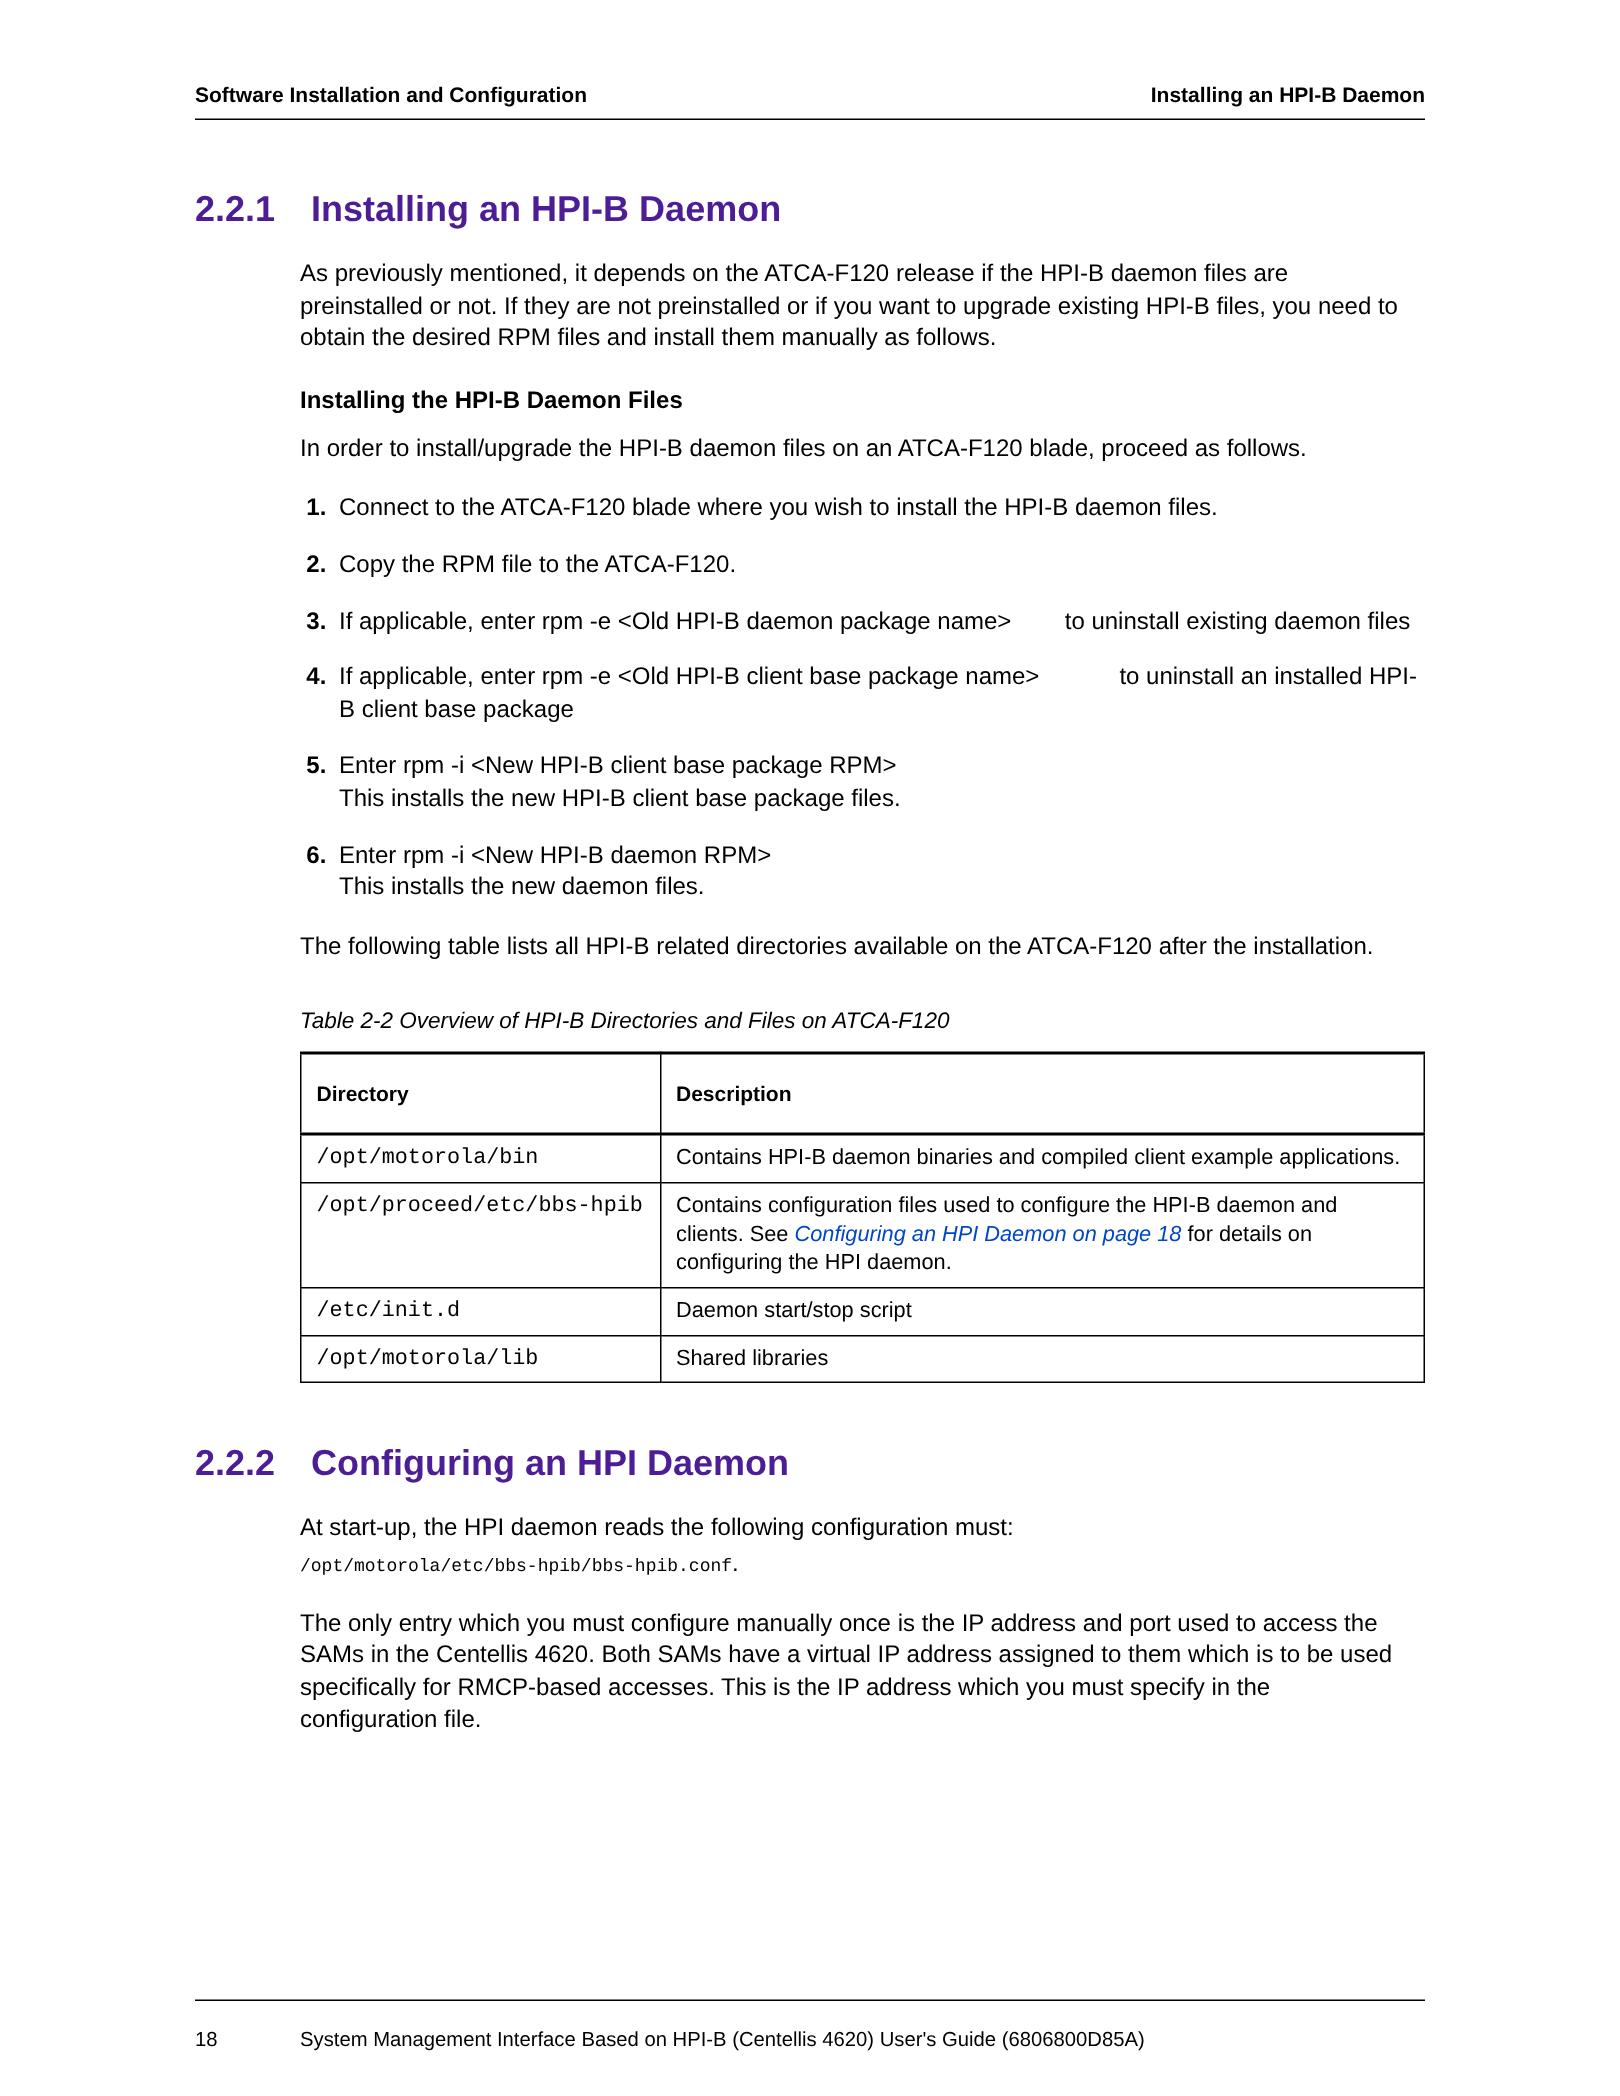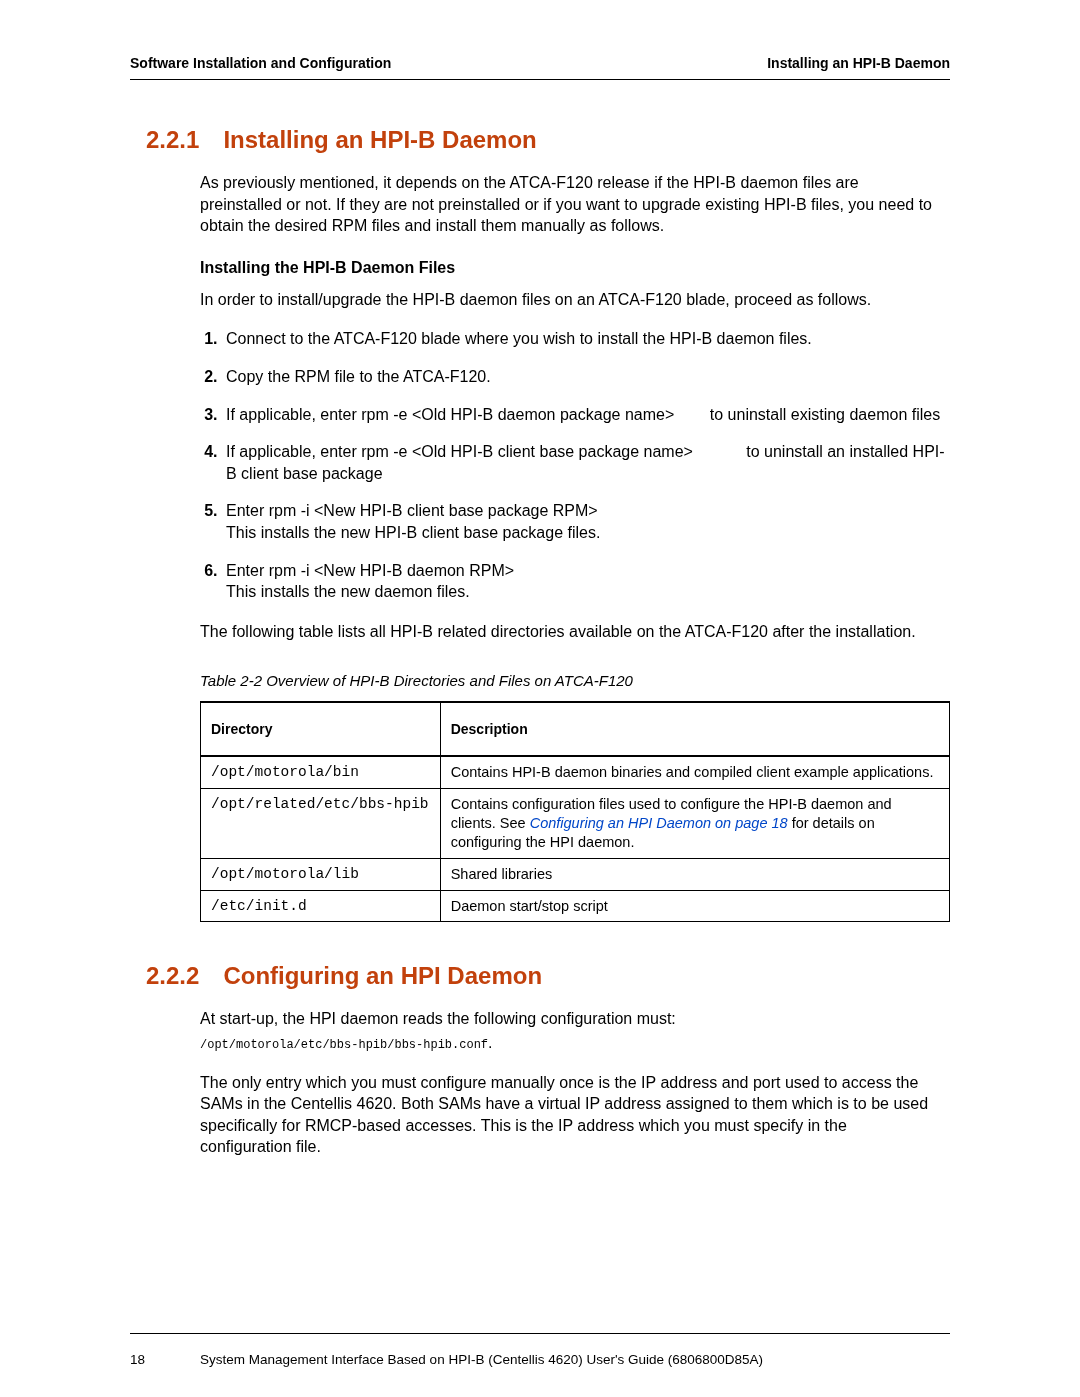--- a/index.html
+++ b/index.html
@@ -23,24 +23,24 @@
     gap: 32px;
   }
   .header-rule {
     border: none;
     border-top: 1px solid #000;
     margin: 8px 0 0 0;
   }
   .sec-heading {
     display: flex;
     gap: 24px;
-    color: #c2410c;
+    color: #4c1d95;
     font-weight: bold;
     font-size: 24px;
-    margin: 46px 0 18px 16px;
+    margin: 46px 0 18px 0;
   }
   .body-indent {
     margin-left: 70px;
   }
   .para {
     font-size: 16px;
     line-height: 1.35;
     margin: 0 16px 18px 0;
   }
   .sub-heading {
@@ -173,32 +173,32 @@
           <th>Directory</th>
           <th>Description</th>
         </tr>
       </thead>
       <tbody>
         <tr>
           <td>/opt/motorola/bin</td>
           <td>Contains HPI-B daemon binaries and compiled client example applications.</td>
         </tr>
         <tr>
-          <td>/opt/related/etc/bbs-hpib</td>
+          <td>/opt/proceed/etc/bbs-hpib</td>
           <td>
             <span>Contains configuration files used to configure the HPI-B daemon and clients. See </span><span class="xref">Configuring an HPI Daemon</span><span class="xref"> on </span><span class="xref">page 18</span><span> for details on configuring the HPI daemon.</span>
           </td>
         </tr>
         <tr>
+          <td>/etc/init.d</td>
+          <td>Daemon start/stop script</td>
+        </tr>
+        <tr>
           <td>/opt/motorola/lib</td>
           <td>Shared libraries</td>
-        </tr>
-        <tr>
-          <td>/etc/init.d</td>
-          <td>Daemon start/stop script</td>
         </tr>
       </tbody>
     </table>
   </div>
 
   <div class="sec-heading" style="margin-top:40px">
     <span>2.2.2</span>
     <span>Configuring an HPI Daemon</span>
   </div>
 

